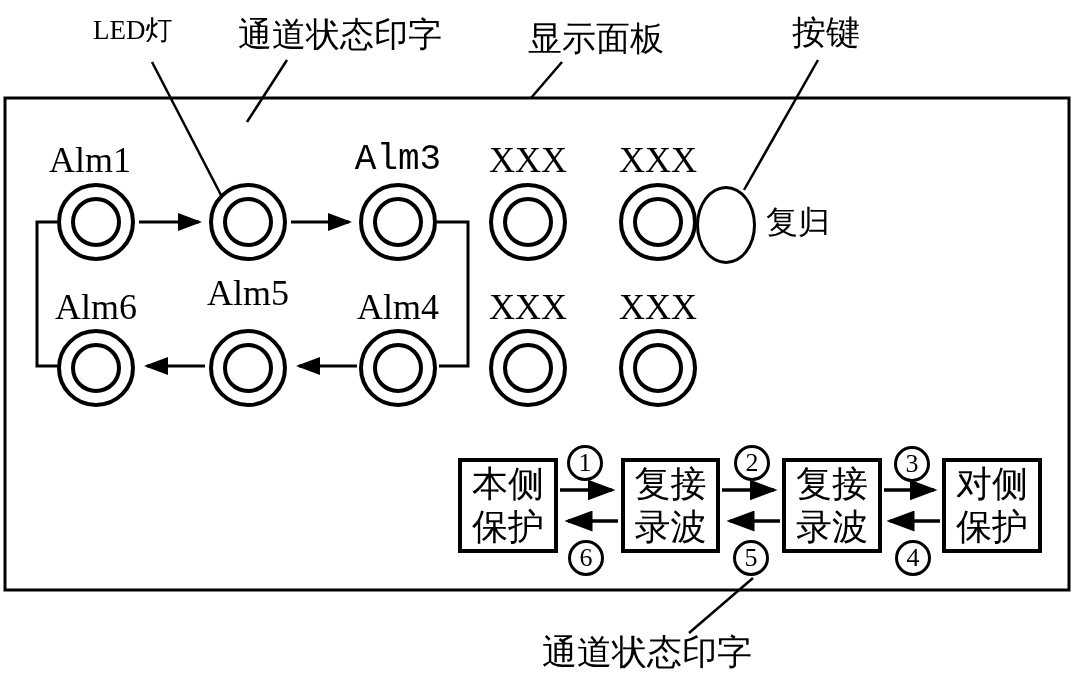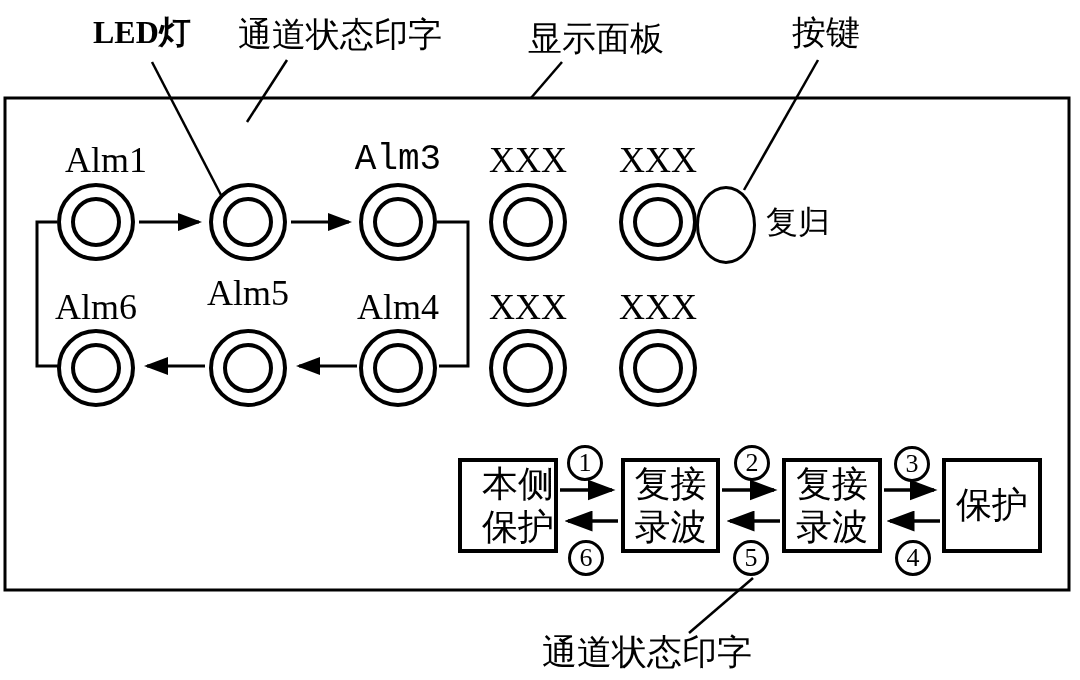--- a/index.html
+++ b/index.html
@@ -60,26 +60,26 @@
     <line x1="205" y1="366" x2="147" y2="366" stroke="#000" stroke-width="3" marker-end="url(#arr)"></line>
 
     <line x1="560" y1="490" x2="612" y2="490" stroke="#000" stroke-width="3.5" marker-end="url(#arr)"></line>
     <line x1="722" y1="490" x2="774" y2="490" stroke="#000" stroke-width="3.5" marker-end="url(#arr)"></line>
     <line x1="884" y1="490" x2="934" y2="490" stroke="#000" stroke-width="3.5" marker-end="url(#arr)"></line>
     <line x1="618" y1="521" x2="568" y2="521" stroke="#000" stroke-width="3.5" marker-end="url(#arr)"></line>
     <line x1="780" y1="521" x2="730" y2="521" stroke="#000" stroke-width="3.5" marker-end="url(#arr)"></line>
     <line x1="940" y1="521" x2="890" y2="521" stroke="#000" stroke-width="3.5" marker-end="url(#arr)"></line>
   </svg>
 
-  <div class="lbl lbl-top" style="left:93px;top:15px;font-size:32px;font-weight:bold;">LED灯</div>
+  <div class="lbl lbl-top" style="left:93px;top:15px;font-size:27px;">LED灯</div>
   <div class="lbl lbl-top" style="left:238px;top:16px;">通道状态印字</div>
   <div class="lbl lbl-top" style="left:528px;top:20px;">显示面板</div>
   <div class="lbl lbl-top" style="left:792px;top:14px;">按键</div>
 
-  <div class="lbl led-lbl" style="left:51px;top:140px;">Alm1</div>
+  <div class="lbl led-lbl" style="left:35px;top:140px;">Alm1</div>
   <div class="lbl led-lbl" style="left:343px;top:140px;font-family:Liberation Mono, monospace;">Alm3</div>
   <div class="lbl led-lbl" style="left:473px;top:140px;">XXX</div>
   <div class="lbl led-lbl" style="left:603px;top:140px;">XXX</div>
 
   <div class="led" style="left:57px;top:183px;">
       <div class="led-inner"></div>
     </div>
   <div class="led" style="left:209px;top:183px;">
       <div class="led-inner"></div>
     </div>
@@ -111,33 +111,34 @@
   <div class="led" style="left:489px;top:329px;">
       <div class="led-inner"></div>
     </div>
   <div class="led" style="left:619px;top:329px;">
       <div class="led-inner"></div>
     </div>
 
   <div class="push-btn"></div>
   <div class="lbl" style="left:766px;top:205px;font-size:32px;">复归</div>
 
-  <div class="fbox" style="left:458px;width:100px;align-items:flex-end;">
+  <div class="fbox" style="left:458px;width:100px;">
     <span>本侧</span>
     <span>保护</span>
   </div>
   <div class="fbox" style="left:621px;width:99px;">
     <span>复接</span>
     <span>录波</span>
   </div>
   <div class="fbox" style="left:782px;width:100px;">
     <span>复接</span>
     <span>录波</span>
   </div>
   <div class="fbox" style="left:942px;width:100px;">
+    <span>对侧</span>
     <span>保护</span>
   </div>
 
   <div class="step" style="left:567px;top:445px;">1</div>
   <div class="step" style="left:734px;top:445px;">2</div>
   <div class="step" style="left:894px;top:446px;">3</div>
   <div class="step" style="left:895px;top:540px;">4</div>
   <div class="step" style="left:733px;top:540px;">5</div>
   <div class="step" style="left:568px;top:540px;">6</div>
 

